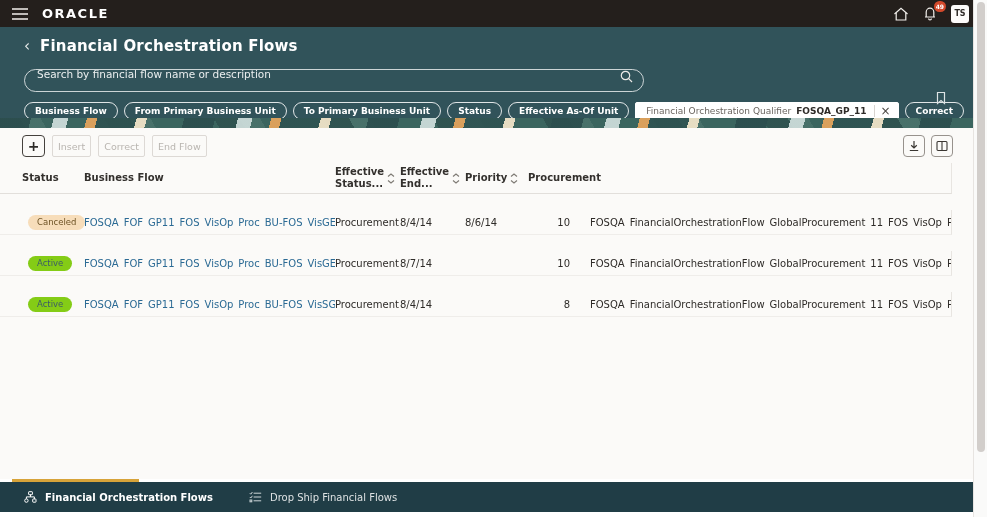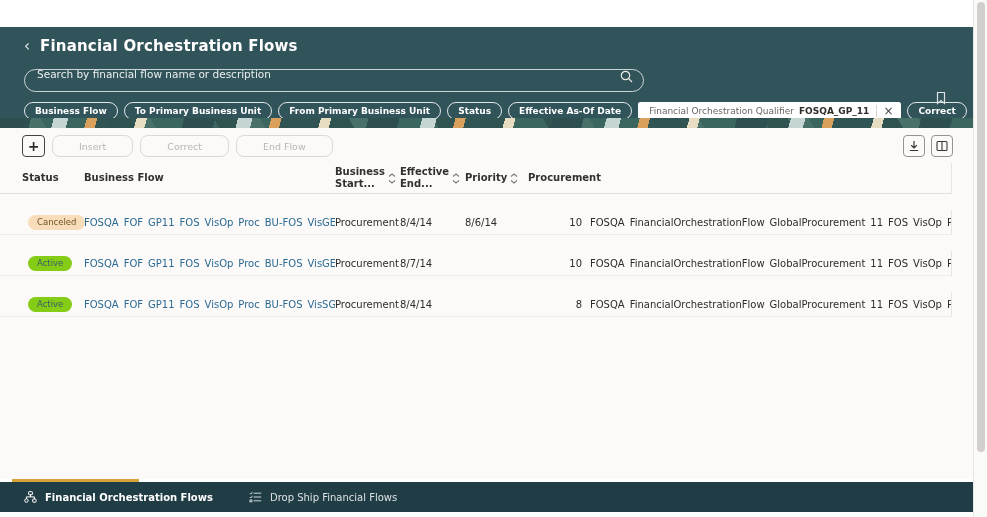--- a/index.html
+++ b/index.html
@@ -57,38 +57,38 @@
         rgba(37,66,66,.5) 0 22px, rgba(92,130,122,.4) 22px 40px, rgba(37,66,66,0) 40px 95px); }
 
   
   .content { position:absolute; top:128px; left:0; width:987px; height:351px; background:#fbfaf8; }
   .toolbar { display:flex; align-items:center; margin:7px 34px 0 22px; }
   .tb-left { display:flex; align-items:center; gap:7px; }
   .add-btn { width:23px; height:22px; border:1.5px solid #45413d; border-radius:4px; background:transparent;
     color:#2e2b28; font-size:14px; font-weight:bold; line-height:1; cursor:pointer;
     display:flex; align-items:center; justify-content:center;
     font-family:"DejaVu Sans","Liberation Sans",sans-serif; }
-  .tb-btn { height:22px; border:1px solid #ddd9d5; border-radius:8px; background:transparent;
-    color:#b9b5b0; font-size:9.5px; padding:0 26px; cursor:default;
+  .tb-btn { height:22px; border:1px solid #ddd9d5; border-radius:2px; background:transparent;
+    color:#b9b5b0; font-size:9.5px; padding:0 5px; cursor:default;
     font-family:"DejaVu Sans","Liberation Sans",sans-serif;text-align:center; }
   .tb-right { margin-left:auto; display:flex; align-items:center; gap:6px; }
   .sq-btn { width:22px; height:22px; border:1px solid #97928d; border-radius:4px; background:transparent;
     cursor:pointer; display:flex; align-items:center; justify-content:center; }
 
   .grid { display:grid; grid-template-columns:62px 251px 65px 65px 63px 62px 1fr; width:952px; }
   .thead { margin-top:6px; padding-left:22px; min-height:31px; align-items:center;
     border-bottom:1px solid #e2dfdb; border-right:1px solid #e8e5e1; }
   .th { display:flex; align-items:center; gap:3px; font-size:10px; font-weight:600; color:#33302d;
     padding:3px 6px 3px 0; line-height:1.2; cursor:default; }
   .sort { display:flex; cursor:pointer; flex:none; }
   .tbody .row { padding-left:22px; height:25px; align-items:center;
     border-bottom:1px solid #efedea; border-right:1px solid #e8e5e1; cursor:pointer;margin-top:16px; }
   .td { font-size:10px; color:#2e2b28; white-space:nowrap; overflow:hidden; }
   .td.status-cell { padding-left:6px; overflow:visible; }
-  .td.priority-cell { text-align:right; padding-right:8px; }
+  .td.priority-cell { text-align:right; padding-right:20px; }
   .badge { display:inline-block; font-size:8.5px; padding:2.5px 9px; border-radius:10px; }
   .badge.canceled { background:#f7ddba; color:#6e5325; }
   .badge.active { background:#84cc16; color:#3c5b68; }
   .link { color:#2b6a94; text-decoration:none; font-size:10px; }
 
   
   .footer { position:absolute; top:479px; left:0; width:973px; height:33px; }
   .tab-indicator { position:absolute; top:0; left:12px; width:127px; height:3px; background:#d7a339; }
   .footer-bar { position:absolute; top:3px; left:0; width:973px; height:30px; background:#203d46;
     display:flex; align-items:center; padding-left:24px; gap:36px; }
@@ -100,42 +100,65 @@
   .scrollbar { position:absolute; top:0; right:0; width:14px; height:517px; background:#fafaf9;
     border-left:1px solid #e7e4e1; z-index:9; }
   .scroll-thumb { position:absolute; top:2px; left:3px; width:8px; height:450px;
     background:#d2cecb; border-radius:4px; cursor:grab; }
 </style>
 </head>
 <body>
 
 <div class="page">
 
+  <div class="topbar">
+    <span class="hamburger">
+      <svg width="16" height="12" viewBox="0 0 16 12">
+          <path d="M0 1h16M0 6h16M0 11h16" stroke="#f2efec" stroke-width="1.6"></path>
+        </svg>
+    </span>
+    <span class="brand">ORACLE</span>
+    <div class="topbar-right">
+      <span class="icon-btn">
+        <svg width="16" height="14" viewBox="0 0 16 14" fill="none" stroke="#f2efec" stroke-width="1.2">
+            <path d="M1.5 7 8 1.2 14.5 7"></path>
+            <path d="M3.2 5.8V13h9.6V5.8"></path>
+          </svg>
+      </span>
+      <span class="icon-btn">
+        <svg width="14" height="15" viewBox="0 0 14 15" fill="none" stroke="#f2efec" stroke-width="1.2">
+            <path d="M2 11h10M3.2 11V6a3.8 3.8 0 0 1 7.6 0v5M5.6 12.6a1.4 1.4 0 0 0 2.8 0"></path>
+          </svg>
+        <span class="notif-badge">49</span>
+      </span>
+      <span class="avatar">TS</span>
+    </div>
+  </div>
 
   <div class="header">
     <div class="title-row">
       <span class="back">‹</span>
       <span class="page-title">Financial Orchestration Flows</span>
     </div>
     <div class="search-row">
       <input class="search-input" type="text" placeholder="Search by financial flow name or description" style="">
       <span class="search-icon">
         <svg width="13" height="13" viewBox="0 0 13 13" fill="none" stroke="#eceae7" stroke-width="1.2">
             <circle cx="5.5" cy="5.5" r="4.2"></circle>
             <path d="M8.7 8.7 12 12"></path>
           </svg>
       </span>
     </div>
     <div class="chips-row">
       <span style="display:flex;gap:6px;">
           <button class="chip">Business Flow</button>
+          <button class="chip">From Primary Business Unit</button>
           <button class="chip">To Primary Business Unit</button>
-          <button class="chip">From Primary Business Unit</button>
           <button class="chip">Status</button>
-          <button class="chip">Effective As-Of Date</button>
+          <button class="chip">Effective As-Of Unit</button>
         </span>
       <span class="chip-applied">
         <span class="flabel">Financial Orchestration Qualifier</span>
         <span class="fvalue">FOSQA_GP_11</span>
         <span class="chip-x">×</span>
       </span>
       <button class="chip">Correct</button>
       <button class="clear-btn">Clear (1)</button>
     </div>
     <span class="bookmark">
@@ -172,21 +195,21 @@
 
     <div class="table">
       <div class="grid thead">
           <div class="th">
             <span>Status</span>
           </div>
           <div class="th">
             <span>Business Flow</span>
           </div>
           <div class="th">
-            <span>Business Start...</span>
+            <span>Effective Status...</span>
             <span class="sort">
               <svg width="8" height="11" viewBox="0 0 8 11" fill="none" stroke="#7e7a74" stroke-width="1.1">
                 <path d="M1 3.5 4 1l3 2.5M1 7.5 4 10l3-2.5"></path>
               </svg>
             </span>
           </div>
           <div class="th">
             <span>Effective End...</span>
             <span class="sort">
               <svg width="8" height="11" viewBox="0 0 8 11" fill="none" stroke="#7e7a74" stroke-width="1.1">

